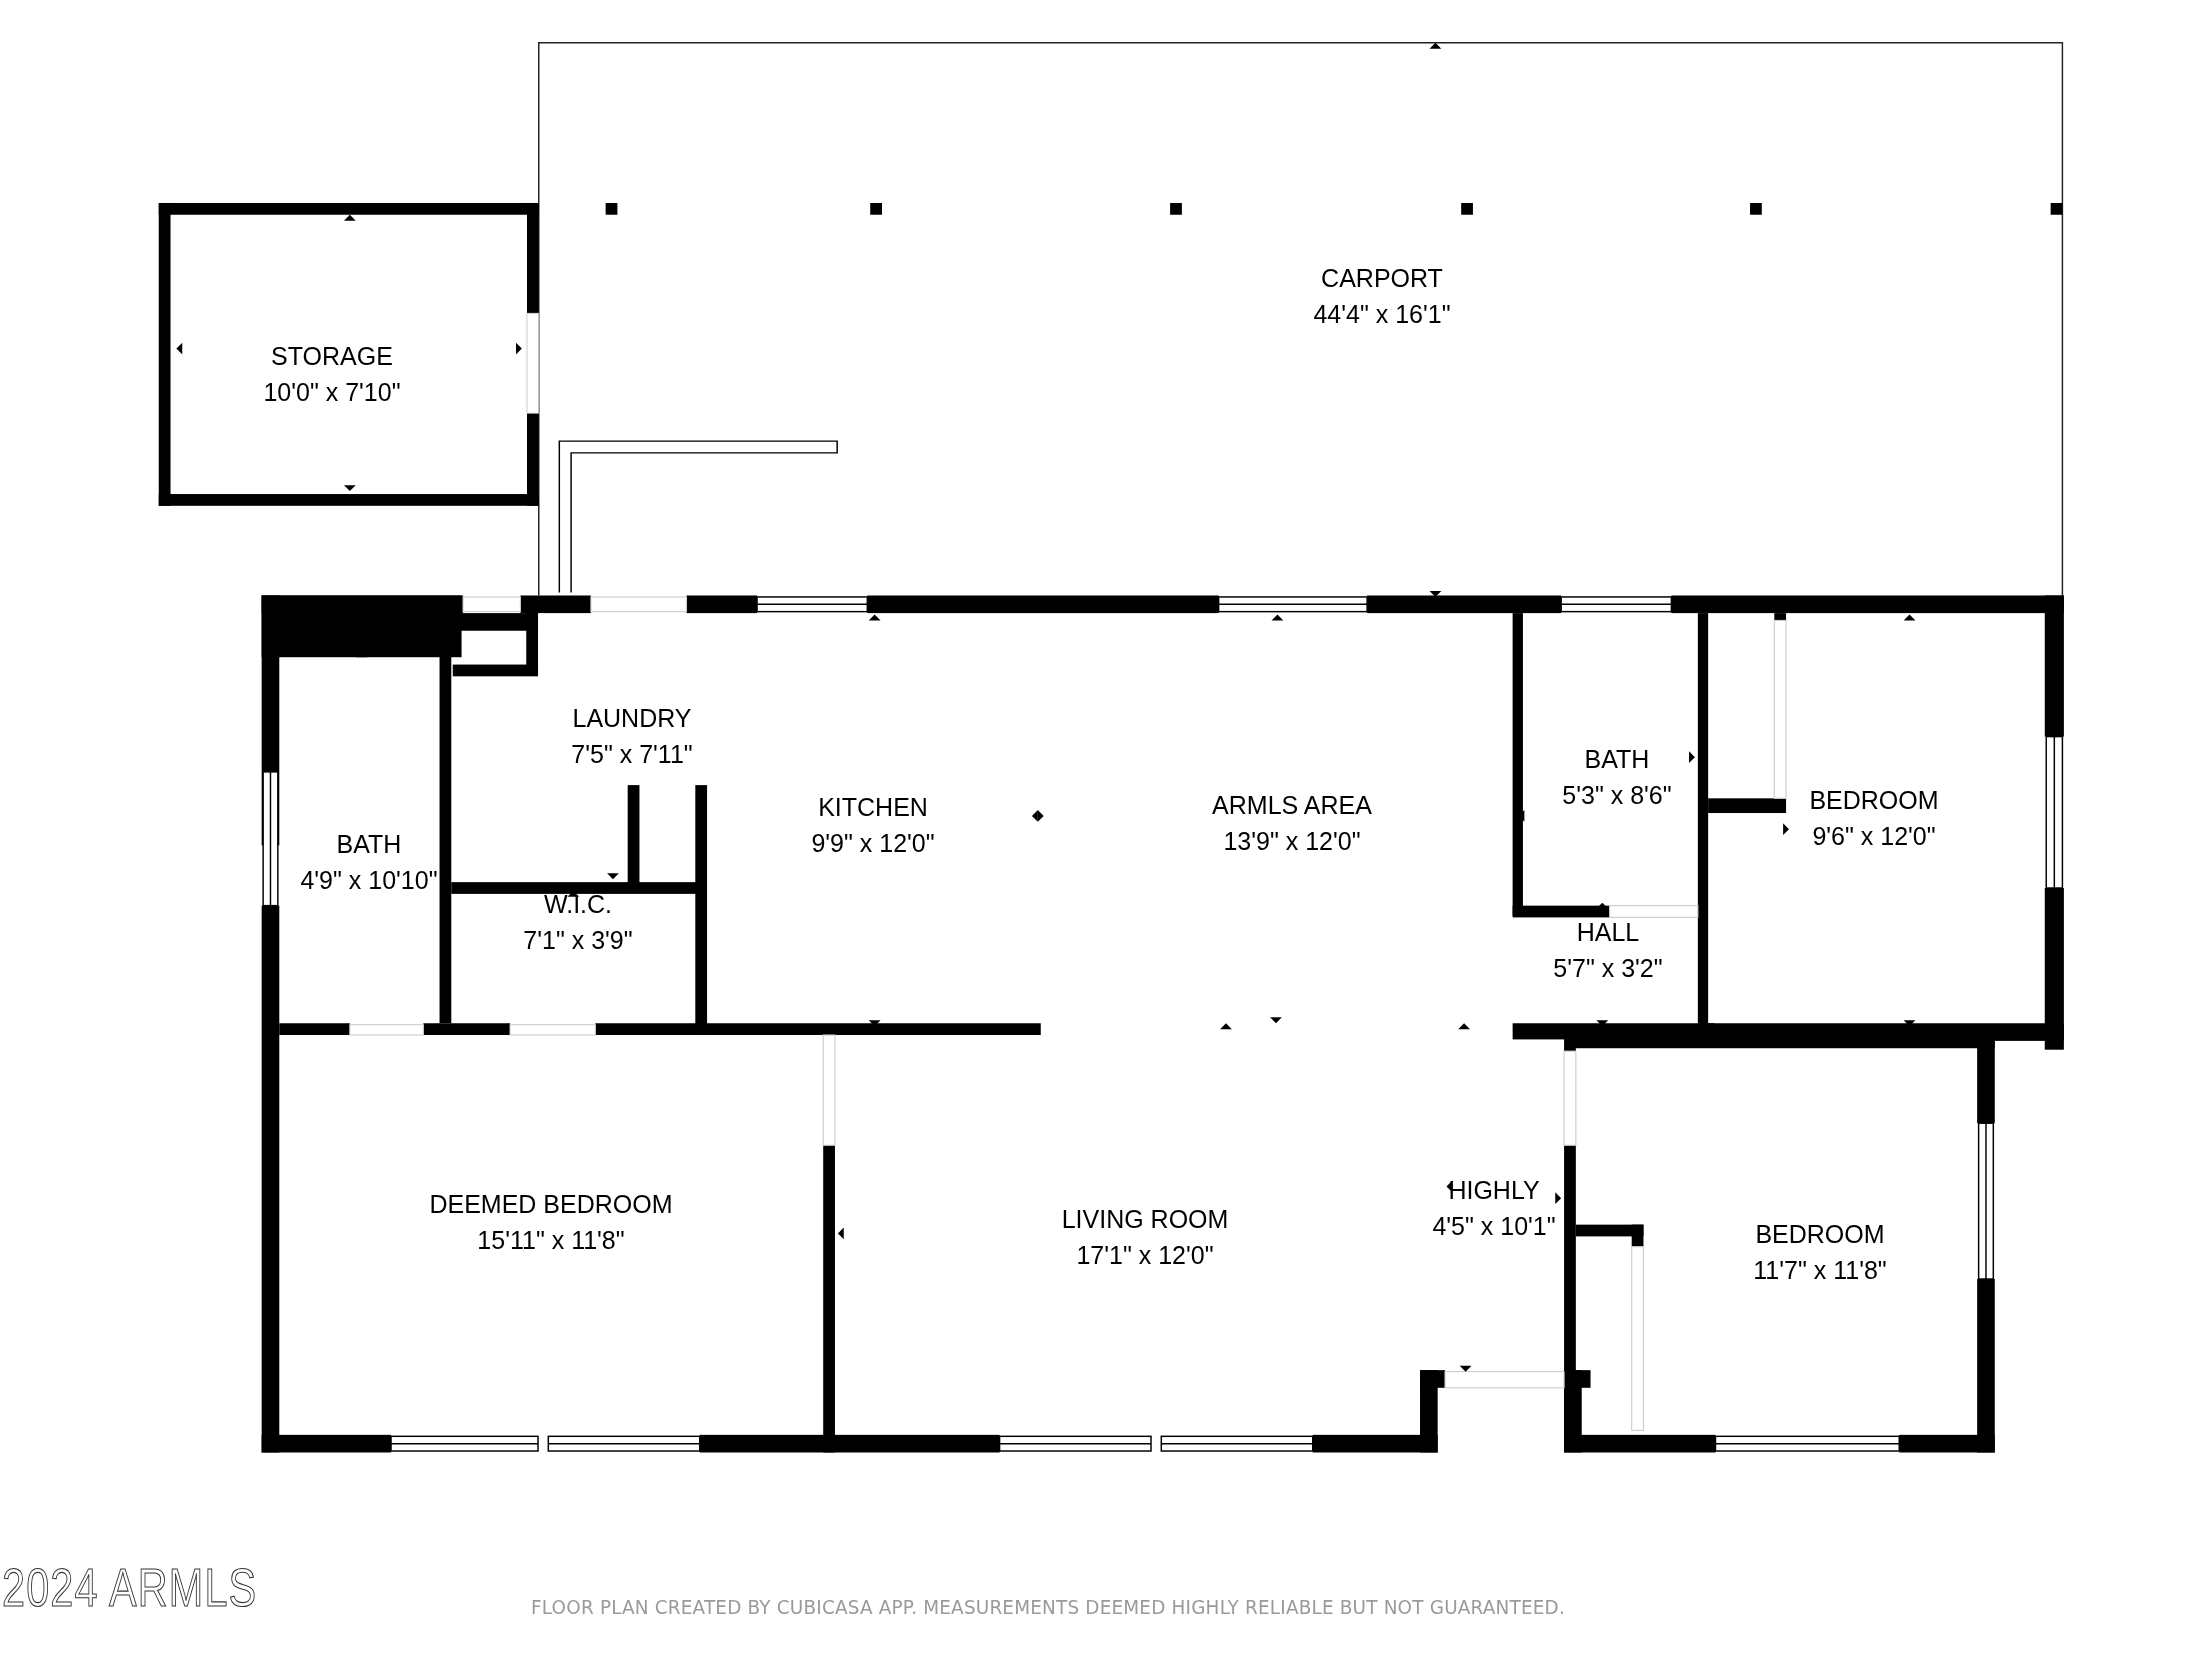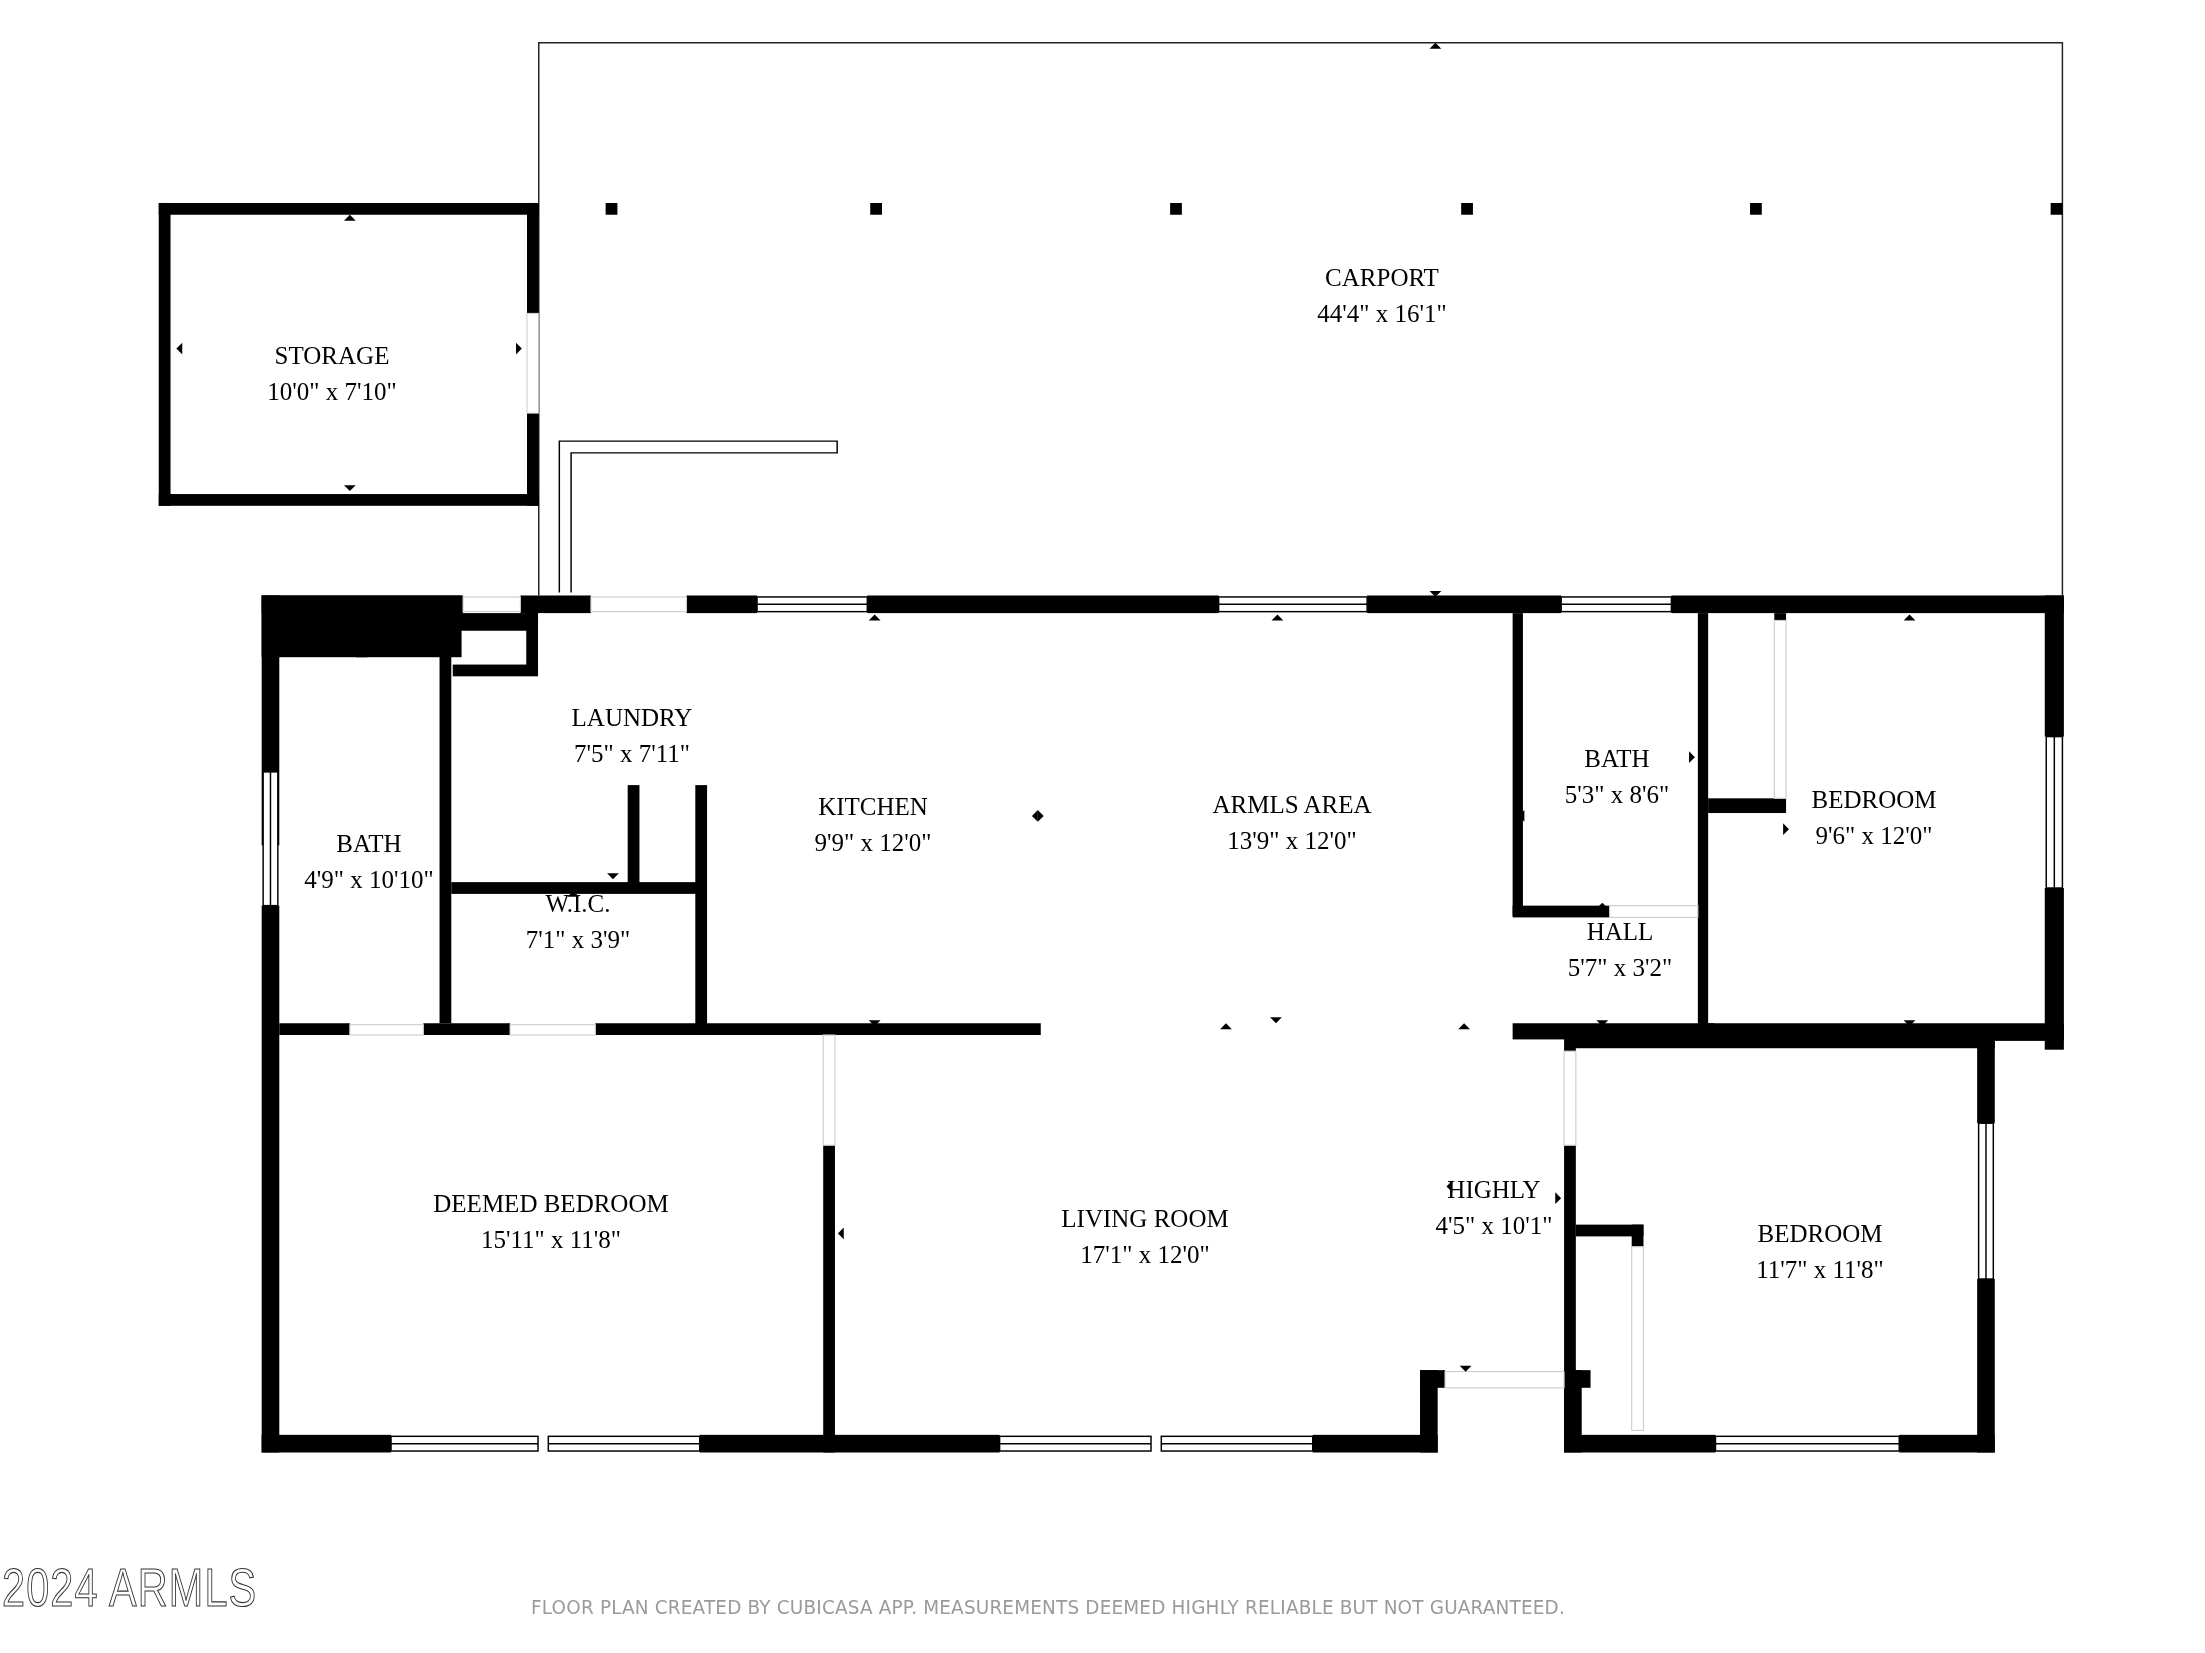--- a/index.html
+++ b/index.html
@@ -1,20 +1,20 @@
 <!DOCTYPE html>
 <html style="font-size:11.8px"><head>
 <meta charset="utf-8">
 <style>
   html, body { margin: 0; padding: 0; background: #ffffff; }
   body { width: 2205px; height: 1654px; position: relative; overflow: hidden;
          font-family: "Liberation Sans", sans-serif; }
   #plan { position: absolute; left: 0; top: 0; width: 2205px; height: 1654px; }
   .room-label { position: absolute; text-align: center; color: #000;
-                font-family: Liberation Serif, serif; line-height: 1.45;
+                font-family: Liberation Sans, sans-serif; line-height: 1.45;
                 transform: translateX(-50%); white-space: nowrap; }
   .room-label .name { font-size: 25px; display: block; }
   .room-label .dims { font-size: 25px; display: block; }
   .watermark { position: absolute; left: 1.5px; top: 1557px; font-size: 53px;
                color: #fff; -webkit-text-stroke: 1.1px #333;
                font-family: "Liberation Sans", sans-serif; letter-spacing: 1.5px;
                transform: scaleX(0.78); transform-origin: left top; }
   .disclaimer { position: absolute; left: 531px; top: 1595px; font-size: 20px;
                 color: #9a9a9a; font-family: "DejaVu Sans", sans-serif;
                 transform: scaleX(0.92); transform-origin: left top; letter-spacing: 0.2px; }
@@ -210,21 +210,21 @@
   <span class="dims">9'6" x 12'0"</span>
 </div>
 <div class="room-label" style="left:369px; top:826px;">
   <span class="name">BATH</span>
   <span class="dims">4'9" x 10'10"</span>
 </div>
 <div class="room-label" style="left:578px; top:886px;">
   <span class="name">W.I.C.</span>
   <span class="dims">7'1" x 3'9"</span>
 </div>
-<div class="room-label" style="left:1608px; top:914px;margin-left:12px;">
+<div class="room-label" style="left:1608px; top:914px;">
   <span class="name">HALL</span>
   <span class="dims">5'7" x 3'2"</span>
 </div>
 <div class="room-label" style="left:551px; top:1186px;">
   <span class="name">DEEMED BEDROOM</span>
   <span class="dims">15'11" x 11'8"</span>
 </div>
 <div class="room-label" style="left:1129px; top:1201px;margin-left:16px;">
   <span class="name">LIVING ROOM</span>
   <span class="dims">17'1" x 12'0"</span>

